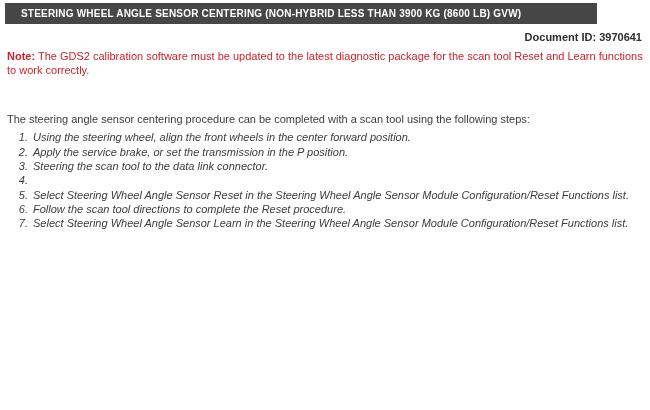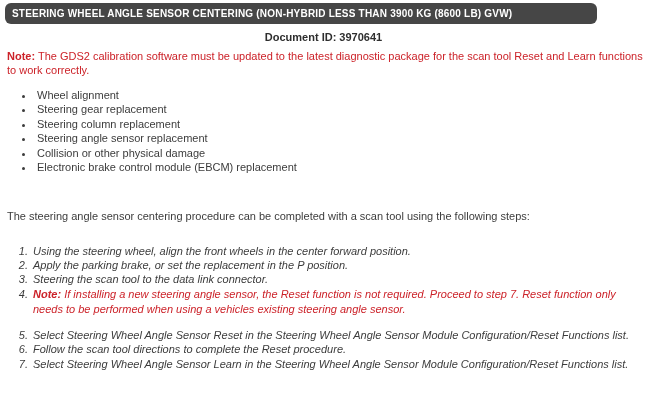--- a/index.html
+++ b/index.html
@@ -16,26 +16,25 @@
     height: 410px;
     padding: 3px 5px 0 5px;
     background: #ffffff;
   }
   .title-bar {
     background: #464646;
     color: #ffffff;
     font-size: 10px;
     font-weight: bold;
     letter-spacing: 0.2px;
-    padding: 5px 7px;
+    padding: 5px 16px;
     width: 592px;
-    border-radius: 6px;
   }
   .doc-id {
-    text-align: center;
+    text-align: right;
     font-weight: bold;
     font-size: 11px;
     color: #2e2e2e;
     margin: 7px 3px 6px 0;
   }
   .note-label {
     color: #cc2229;
     font-weight: bold;
   }
   .note-text {
@@ -55,21 +54,21 @@
   ul.bullets {
     list-style: disc outside;
     margin: 10px 0 0 2px;
     padding-left: 28px;
     font-size: 11px;
     line-height: 1.32;
   }
   ul.bullets li { padding-left: 2px; }
   .steps-intro {
     margin-top: 34px;
-    margin-bottom: 20px;
+    margin-bottom: 4px;
   }
   ol.steps {
     list-style: decimal outside;
     margin: 0 0 0 2px;
     padding-left: 24px;
     font-size: 11px;
     line-height: 1.3;
   }
   ol.steps li { padding-left: 2px; font-style: italic; }
   .step-note {
@@ -87,46 +86,34 @@
   </div>
 
   <div class="doc-id">Document ID: 3970641</div>
 
   <p class="note">
     <span class="note-label">Note:</span>
     <span class="note-text">The GDS2 calibration software must be updated to the latest diagnostic package for the scan tool Reset and Learn functions to work correctly.</span>
   </p>
 
 
-  <ul class="bullets">
-    <li>Wheel alignment</li>
-    <li>Steering gear replacement</li>
-    <li>Steering column replacement</li>
-    <li>Steering angle sensor replacement</li>
-    <li>Collision or other physical damage</li>
-    <li>Electronic brake control module (EBCM) replacement</li>
-  </ul>
 
   <p class="para steps-intro">The steering angle sensor centering procedure can be completed with a scan tool using the following steps:</p>
 
   <ol class="steps">
     <li>
       <span>Using the steering wheel, align the front wheels in the center forward position.</span>
     </li>
     <li>
-      <span>Apply the parking brake, or set the replacement in the P position.</span>
+      <span>Apply the service brake, or set the transmission in the P position.</span>
     </li>
     <li>
       <span>Steering the scan tool to the data link connector.</span>
     </li>
     <li>
-      <div class="note step-note">
-        <span class="note-label">Note:</span>
-        <span class="note-text">If installing a new steering angle sensor, the Reset function is not required. Proceed to step 7. Reset function only needs to be performed when using a vehicles existing steering angle sensor.</span>
-      </div>
     </li>
     <li>
       <span>Select Steering Wheel Angle Sensor Reset in the Steering Wheel Angle Sensor Module Configuration/Reset Functions list.</span>
     </li>
     <li>
       <span>Follow the scan tool directions to complete the Reset procedure.</span>
     </li>
     <li>
       <span>Select Steering Wheel Angle Sensor Learn in the Steering Wheel Angle Sensor Module Configuration/Reset Functions list.</span>
     </li>

